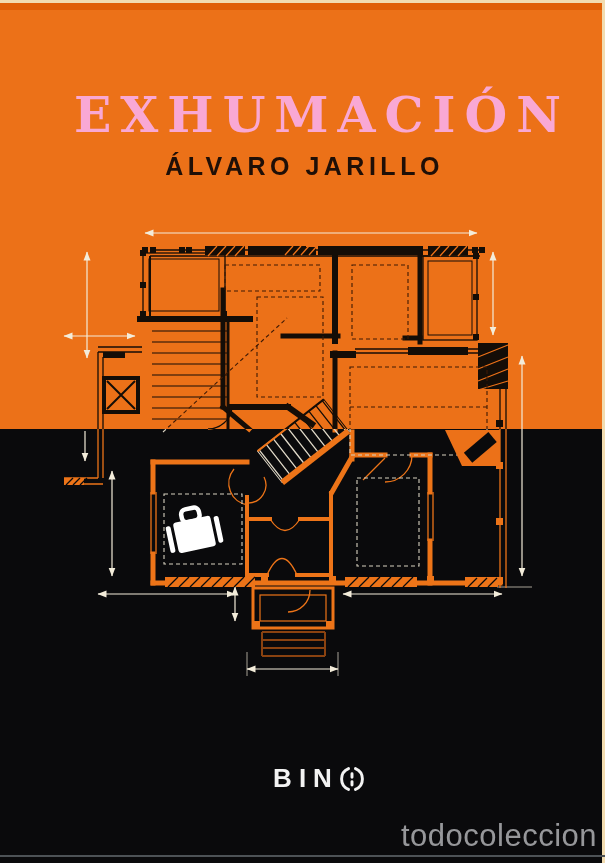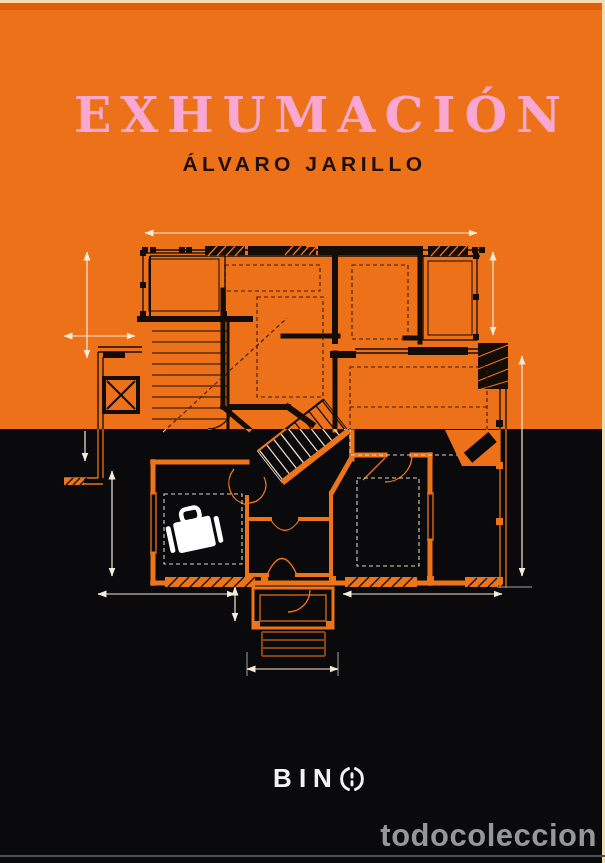--- a/index.html
+++ b/index.html
@@ -9,33 +9,33 @@
   .band-bottom{position:absolute;left:0;top:429px;width:605px;height:434px;background:#0a0a0c;}
   .edge-top{position:absolute;left:0;top:0;width:605px;height:3px;background:#f2dcb0;}
   .edge-orange-line{position:absolute;left:0;top:3px;width:605px;height:7px;background:#e05f07;}
   .edge-right{position:absolute;right:0;top:0;width:3px;height:863px;background:#f2dcb0;}
   .edge-bottom-line{position:absolute;left:0;top:855px;width:605px;height:2px;background:#4d5256;}
 
   .title{position:absolute;left:15px;top:86px;width:605px;text-align:center;
          font-family:"DejaVu Serif",serif;font-weight:700;font-size:49px;
          letter-spacing:9px;color:#f9a8d4;padding-left:9px;box-sizing:border-box;}
   .author{position:absolute;left:0;top:152px;width:605px;text-align:center;
-          font-weight:700;font-size:21px;letter-spacing:4.5px;color:#1f0f07;
+          font-weight:700;font-size:25px;letter-spacing:4.5px;color:#1f0f07;
           padding-left:4px;box-sizing:border-box;}
 
   .plan-svg{position:absolute;left:0;top:0;width:605px;height:863px;}
   .plan-svg{--wall:#140d07;--dash:#3f1a05;--light:#140d07;--bg:#ec7118;}
   .ph-top{--wall:#140d07;--dash:#3f1a05;--light:#140d07;--bg:#ec7118;}
   .ph-bottom{--wall:#ed7418;--dash:#d8d1c0;--light:#e0d9c8;--bg:#0a0a0c;}
 
   .publisher{position:absolute;left:0;top:763px;width:605px;display:flex;
              justify-content:center;align-items:center;color:#f3f3f3;
              font-weight:600;font-size:26px;letter-spacing:7px;padding-left:20px;}
   .publisher .o-icon{margin:0 7px 0 0;display:inline-block;vertical-align:middle;}
-  .watermark{position:absolute;right:8px;top:818px;font-weight:700;font-size:31px;
+  .watermark{position:absolute;right:8px;top:818px;font-weight:400;font-size:31px;
              color:#96979a;letter-spacing:0.5px;}
 </style>
 </head>
 <body>
 
 <div class="canvas">
   <div class="band-top"></div>
   <div class="band-bottom"></div>
 
   <div class="title">EXHUMACIÓN</div>

